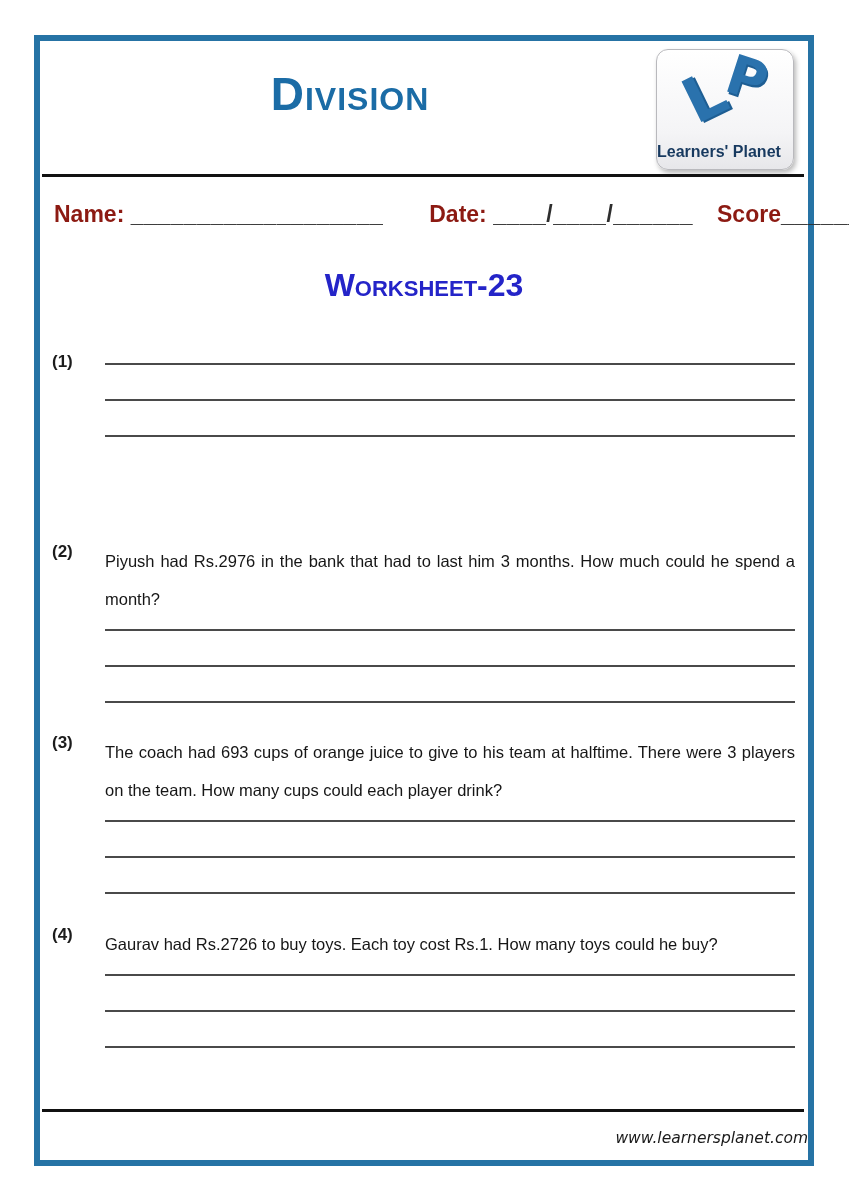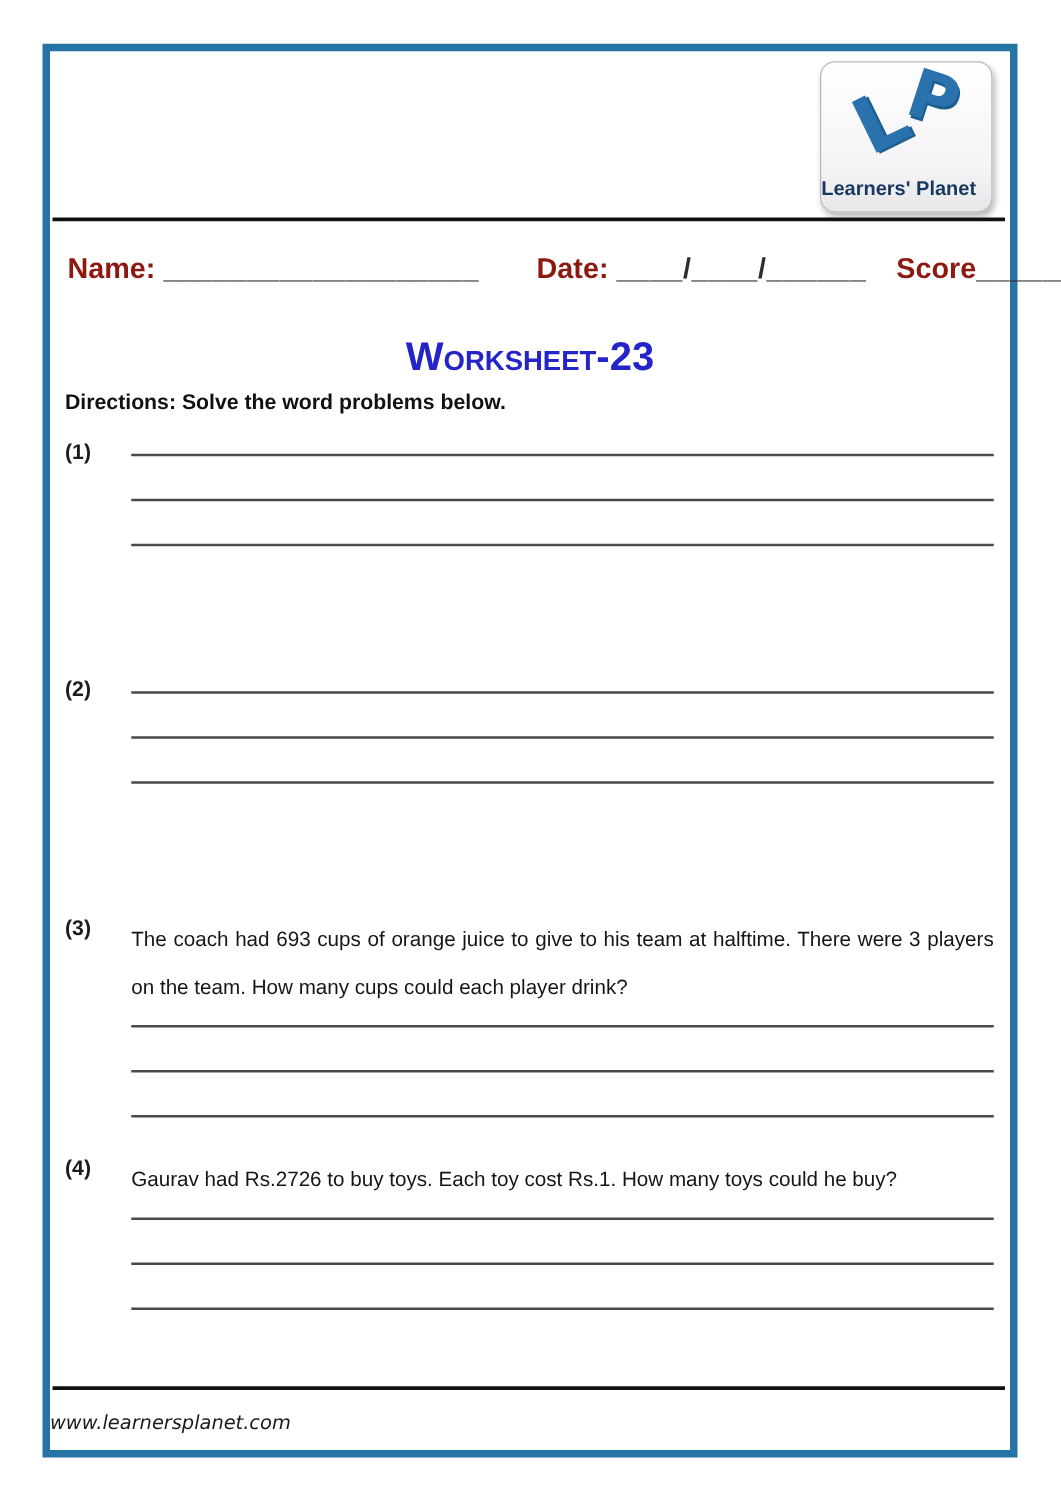--- a/index.html
+++ b/index.html
@@ -108,62 +108,63 @@
   .answer-lines{margin-left:53px;}
   .ans-line{height:36px;border-bottom:2px solid var(--line-gray);}
   .ans-line:first-child{height:13px;}
   
   .footer-rule{
     position:absolute;top:1068px;left:2px;right:4px;height:3px;
     background:#111111;
   }
   .footer-text{
     position:absolute;top:1088px;left:0;right:0;
-    text-align:left;
+    text-align:right;
     font-style:italic;
     font-size:15.5px;
     font-family:"DejaVu Sans", sans-serif;
     color:#1a1a1a;
   }
 </style>
 </head>
 <body>
 
 <div class="sheet">
 
+  <div class="page-title">Division</div>
 
   <div class="logo-card">
     <div class="logo-monogram">
       <span class="lp-l">L</span>
       <span class="lp-p">P</span>
     </div>
     <div class="logo-name">Learners' Planet</div>
   </div>
 
   <div class="header-rule"></div>
 
   <div class="meta-row">
     <span class="meta-name"><span class="meta-label">Name:</span> <span class="meta-blank">___________________</span></span><span class="meta-date"><span class="meta-label">Date:</span> <span class="meta-blank">____/____/______</span></span><span class="meta-score"><span class="meta-label">Score</span><span class="meta-blank">____________</span></span>
   </div>
 
   <div class="worksheet-title">Worksheet-23</div>
 
-  <div class="directions">Directions: Solve the word problems below.</div>
 
   <div class="problem problem-1">
     <span class="q-num">(1)</span>
     <div class="answer-lines">
       <div class="ans-line"></div>
       <div class="ans-line"></div>
       <div class="ans-line"></div>
     </div>
   </div>
 
   <div class="problem problem-2">
     <span class="q-num">(2)</span>
+    <p class="q-text">Piyush had Rs.2976 in the bank that had to last him 3 months. How much could he spend a month?</p>
     <div class="answer-lines">
       <div class="ans-line"></div>
       <div class="ans-line"></div>
       <div class="ans-line"></div>
     </div>
   </div>
 
   <div class="problem problem-3">
     <span class="q-num">(3)</span>
     <p class="q-text">The coach had 693 cups of orange juice to give to his team at halftime. There were 3 players on the team. How many cups could each player drink?</p>

